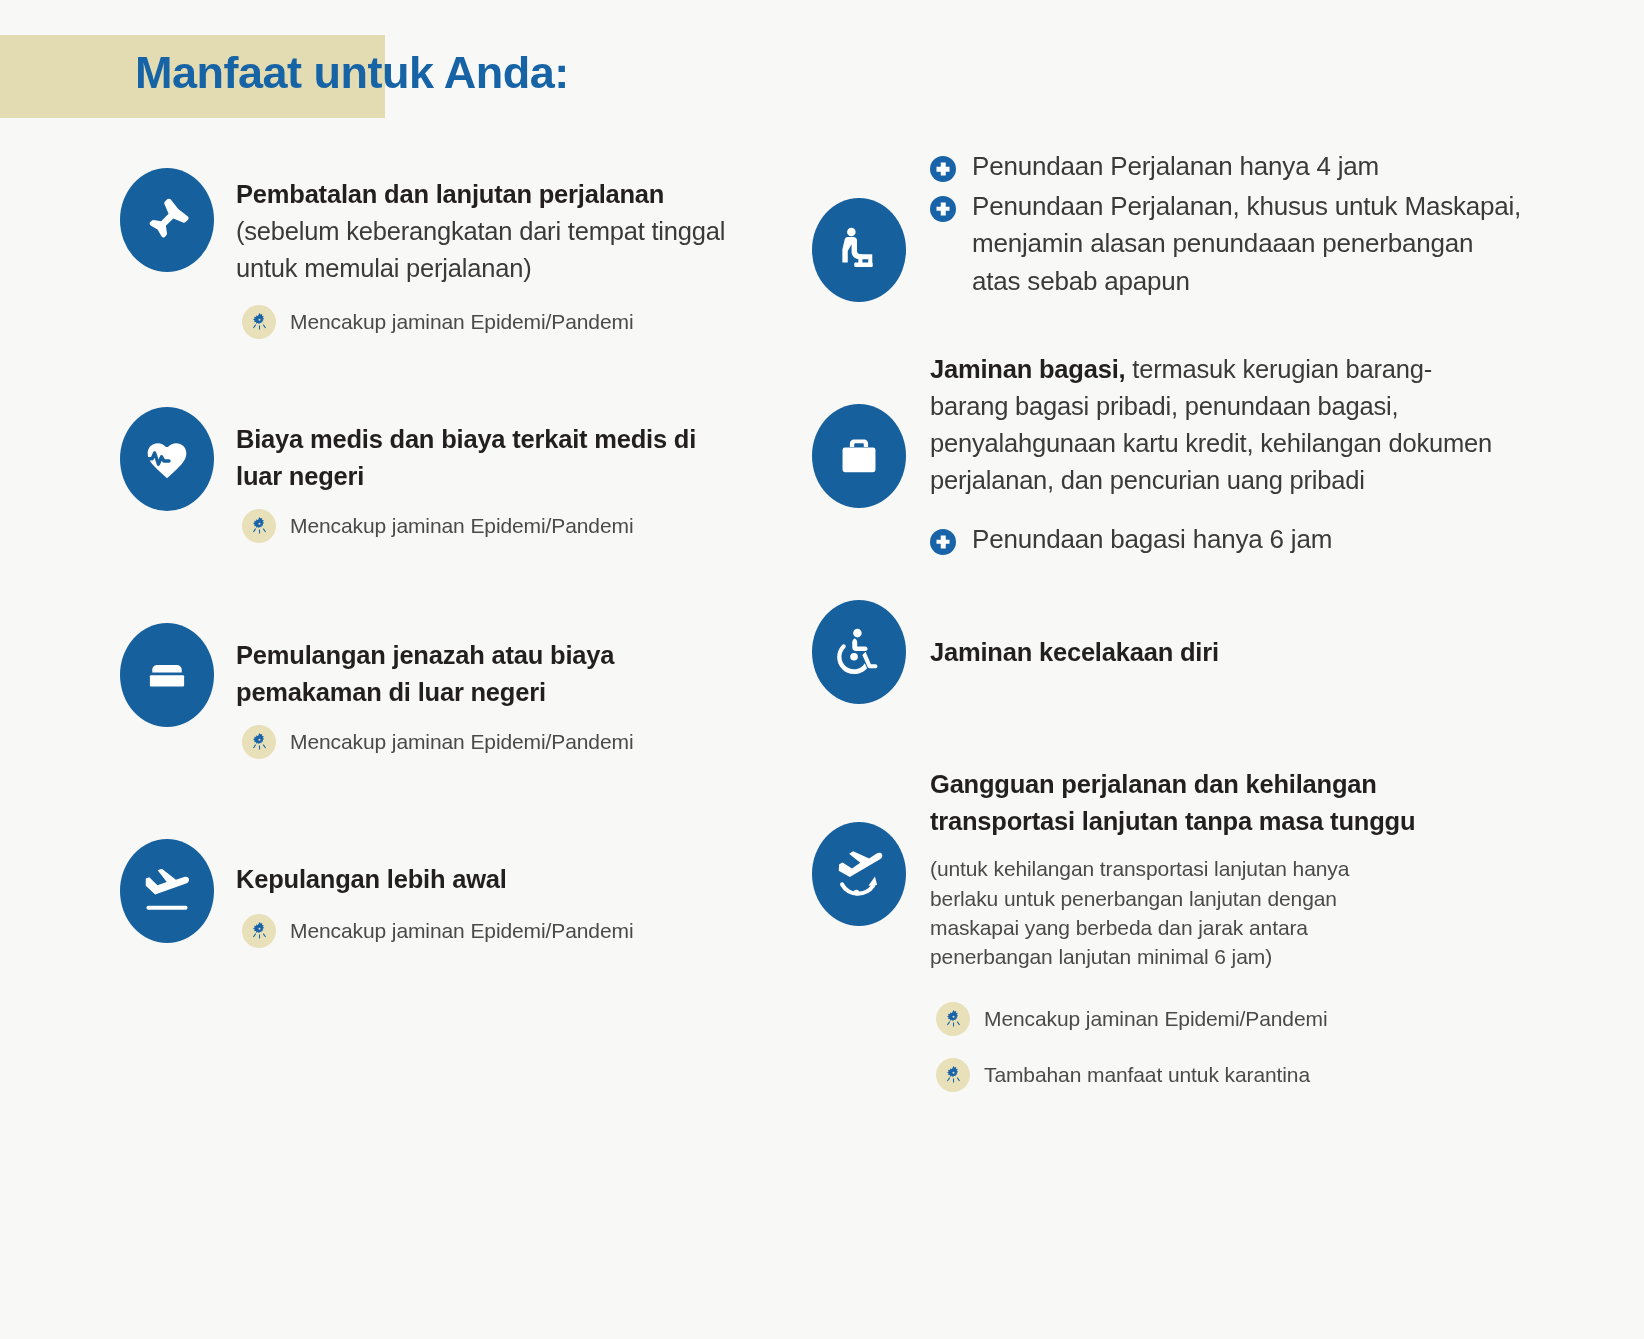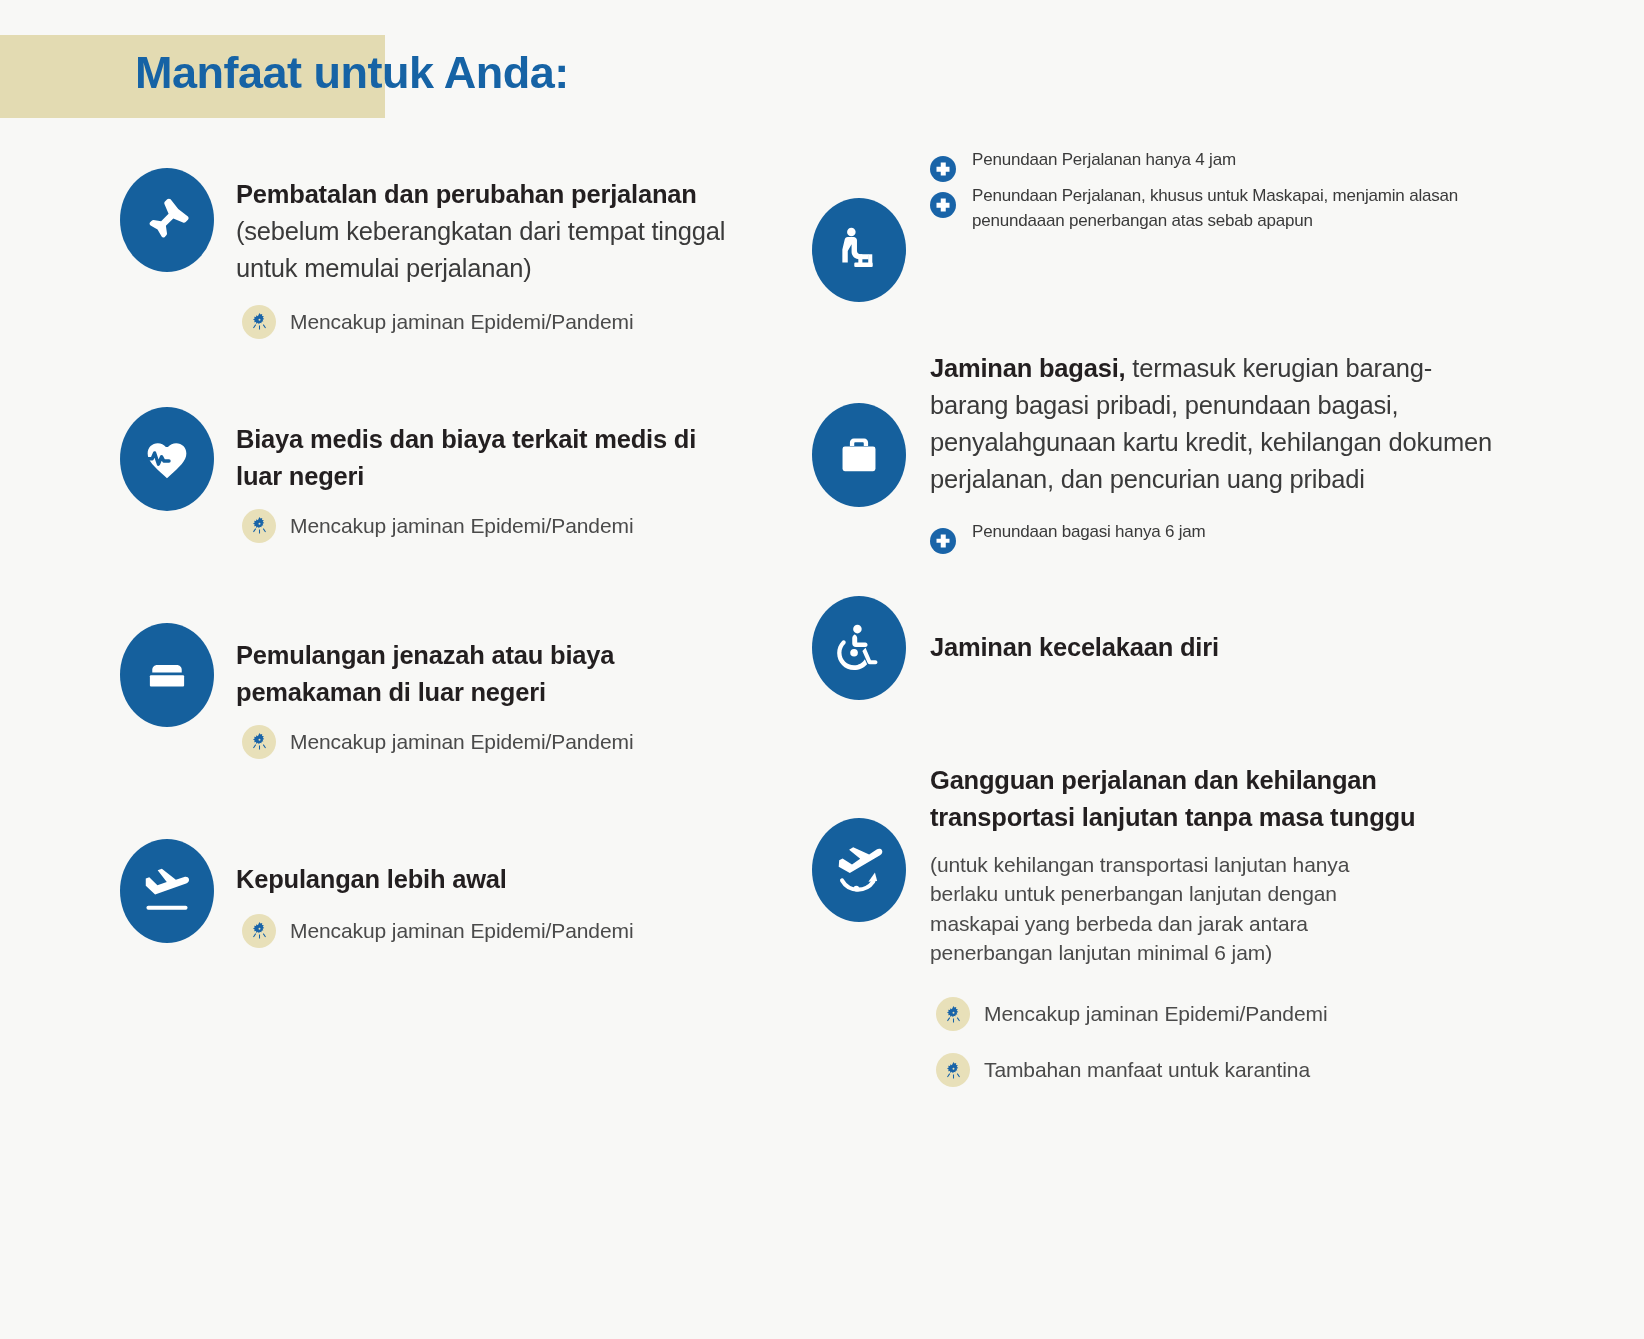--- a/index.html
+++ b/index.html
@@ -144,21 +144,21 @@
     left: 50%; top: 50%;
     width: 13px; height: 4.5px;
     transform: translate(-50%, -50%);
   }
   .plus-badge::after {
     left: 50%; top: 50%;
     width: 4.5px; height: 13px;
     transform: translate(-50%, -50%);
   }
   .plus-text {
-    font-size: 17px;
+    font-size: 26px;
     color: #3a3a3a;
     line-height: 1.45;
     letter-spacing: -0.2px;
   }
 </style>
 </head>
 <body>
 
 <div id="page">
 
@@ -167,21 +167,21 @@
 
   <div id="col-left">
 
     <div class="benefit" style="margin-bottom:68px;">
       <div class="disc">
         <svg width="54" height="54" viewBox="0 0 24 24" fill="#ffffff">
           <path d="M21.3 10.4c.4.4.4 1.1 0 1.5l-1 1c-.3.3-.8.4-1.2.2l-4.3-1.8-3.3 3.3.5 3.4c0 .3-.1.6-.3.8l-.7.7c-.4.4-1.1.3-1.4-.2l-1.8-3.1-3.1-1.8c-.5-.3-.6-1-.2-1.4l.7-.7c.2-.2.5-.3.8-.3l3.4.5 3.3-3.3L10.9 5c-.2-.4-.1-.9.2-1.2l1-1c.4-.4 1.1-.4 1.5 0l3.4 4.3 4.3 3.3z"></path>
         </svg>
       </div>
       <div class="body" style="padding-left:22px; padding-top:8px;">
-        <div class="heading" style="max-width:520px;"><span>Pembatalan dan perubahan perjalanan</span><span class="reg"> (sebelum keberangkatan dari tempat tinggal untuk memulai perjalanan)</span></div>
+        <div class="heading" style="max-width:520px;"><span>Pembatalan dan lanjutan perjalanan</span><span class="reg"> (sebelum keberangkatan dari tempat tinggal untuk memulai perjalanan)</span></div>
         <div class="note" style="margin-top:18px; margin-left:6px;">
           <span class="note-badge">
             <svg width="21" height="21" viewBox="0 0 24 24" fill="#1964a8">
               <path d="M12 2.2l1.1 1.9 2-.6-.2 2.1 2.1.5-1.3 1.6 1.7 1.3-1.9 1 .8 1.9-2.1.1.1 2.1-1.9-.8-1 1.9-1.3-1.7-1.6 1.3-.5-2.1-2.1.2.6-2-1.9-1.1 1.9-1.1-.6-2 2.1.2.5-2.1 1.6 1.3L12 2.2z"></path>
               <circle cx="12" cy="10" r="3.1"></circle>
               <circle cx="12" cy="10" r="1.1" fill="#e8e0b9"></circle>
               <path d="M11.4 16.6h1.2v4.6h-1.2zM7.2 15.2l1 .7-2.6 3.8-1-.7zM16.8 15.2l2.6 3.8-1 .7-2.6-3.8z"></path>
             </svg>
           </span>
           <span class="note-text">Mencakup jaminan Epidemi/Pandemi</span>

